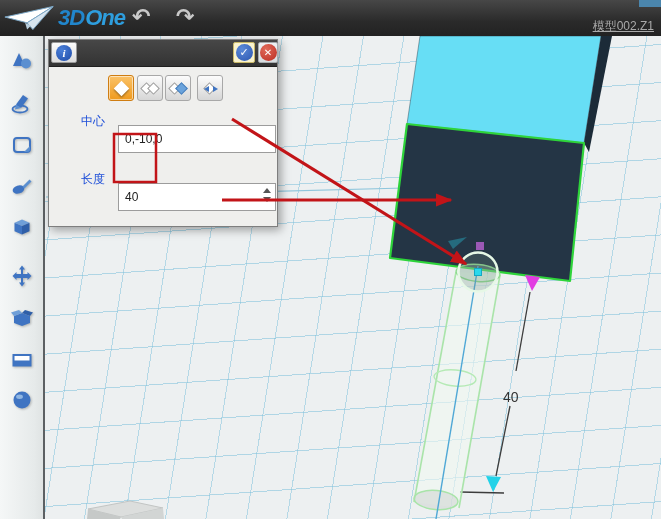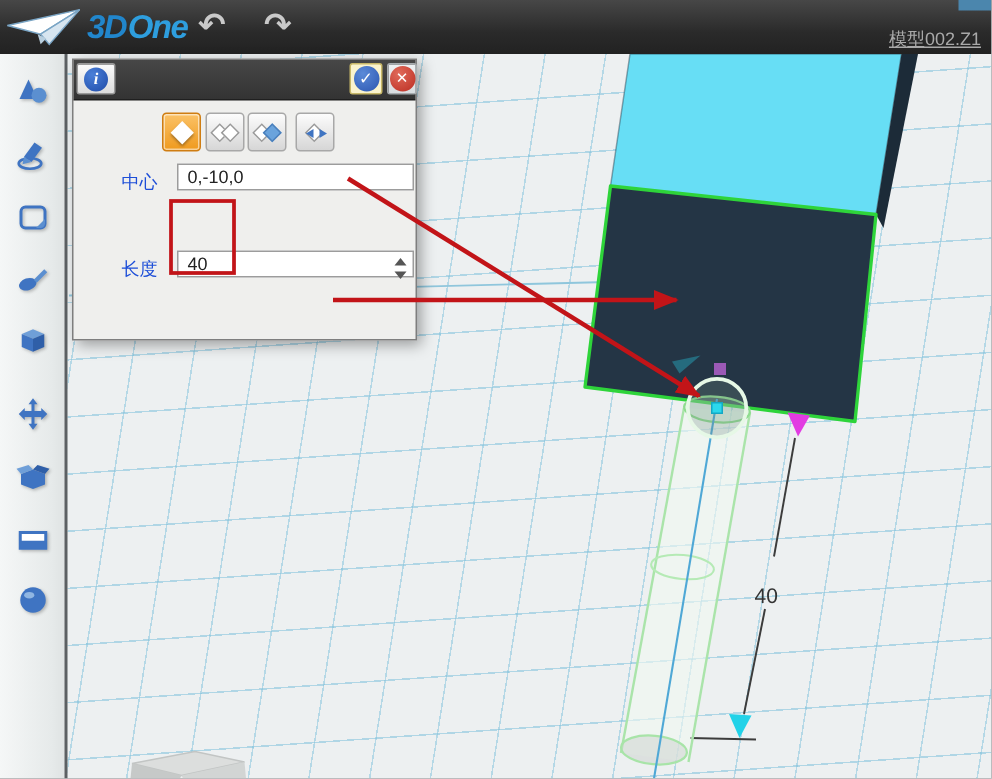--- a/index.html
+++ b/index.html
@@ -67,21 +67,21 @@
          transform:rotate(45deg);box-sizing:border-box;}
   .dm-blue{background:#6aa3dc;border-color:#4b80bc;}
   .mode-arrows{position:absolute;left:6px;top:10px;width:14px;height:6px;}
   .mode-arrows:before,.mode-arrows:after{content:"";position:absolute;top:0;width:0;height:0;
          border-top:3px solid transparent;border-bottom:3px solid transparent;}
   .mode-arrows:before{left:0;border-right:5px solid #3f74c2;}
   .mode-arrows:after{right:0;border-left:5px solid #3f74c2;}
 
   .field-row{position:absolute;left:0;width:230px;height:24px;}
   .field-label{position:absolute;left:10px;top:0;line-height:24px;font-size:12px;color:#1d4ed8;margin-left:22px;}
-  .field-box{position:absolute;left:69px;top:0;width:158px;height:18px;}
+  .field-box{position:absolute;left:69px;top:16px;width:158px;height:28px;}
   .field-box input{width:100%;height:100%;box-sizing:border-box;border:1px solid #9c9c9c;
                    background:#fff;font-size:12px;padding:0 16px 0 6px;
                    font-family:"Liberation Sans","DejaVu Sans",sans-serif;color:#222;}
   .spin{position:absolute;right:4px;top:4px;width:9px;height:16px;cursor:pointer;}
   .spin i{position:absolute;left:0;width:0;height:0;border-left:4px solid transparent;border-right:4px solid transparent;}
   .spin .up{top:1px;border-bottom:5px solid #555;}
   .spin .dn{bottom:1px;border-top:5px solid #555;}
 </style>
 </head>
 <body>

